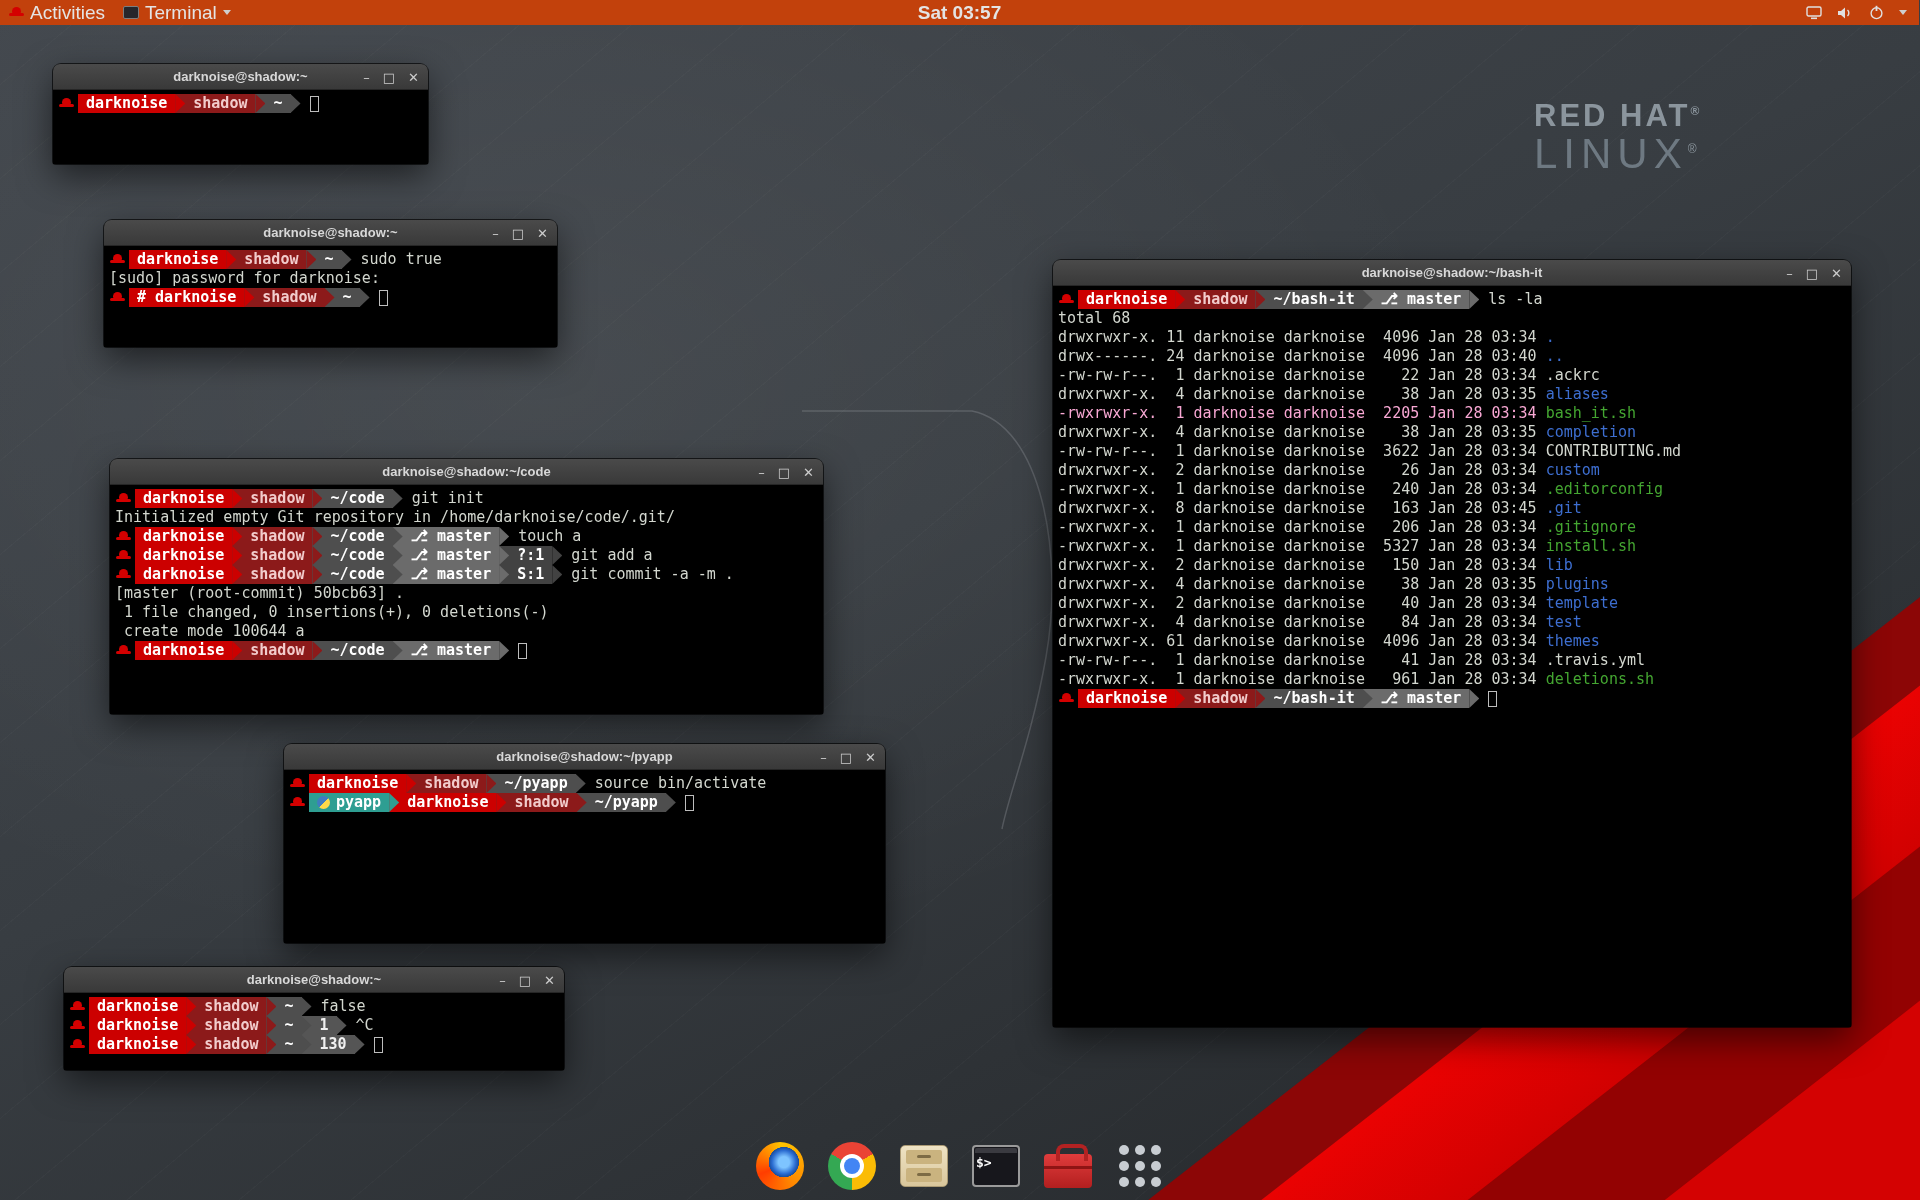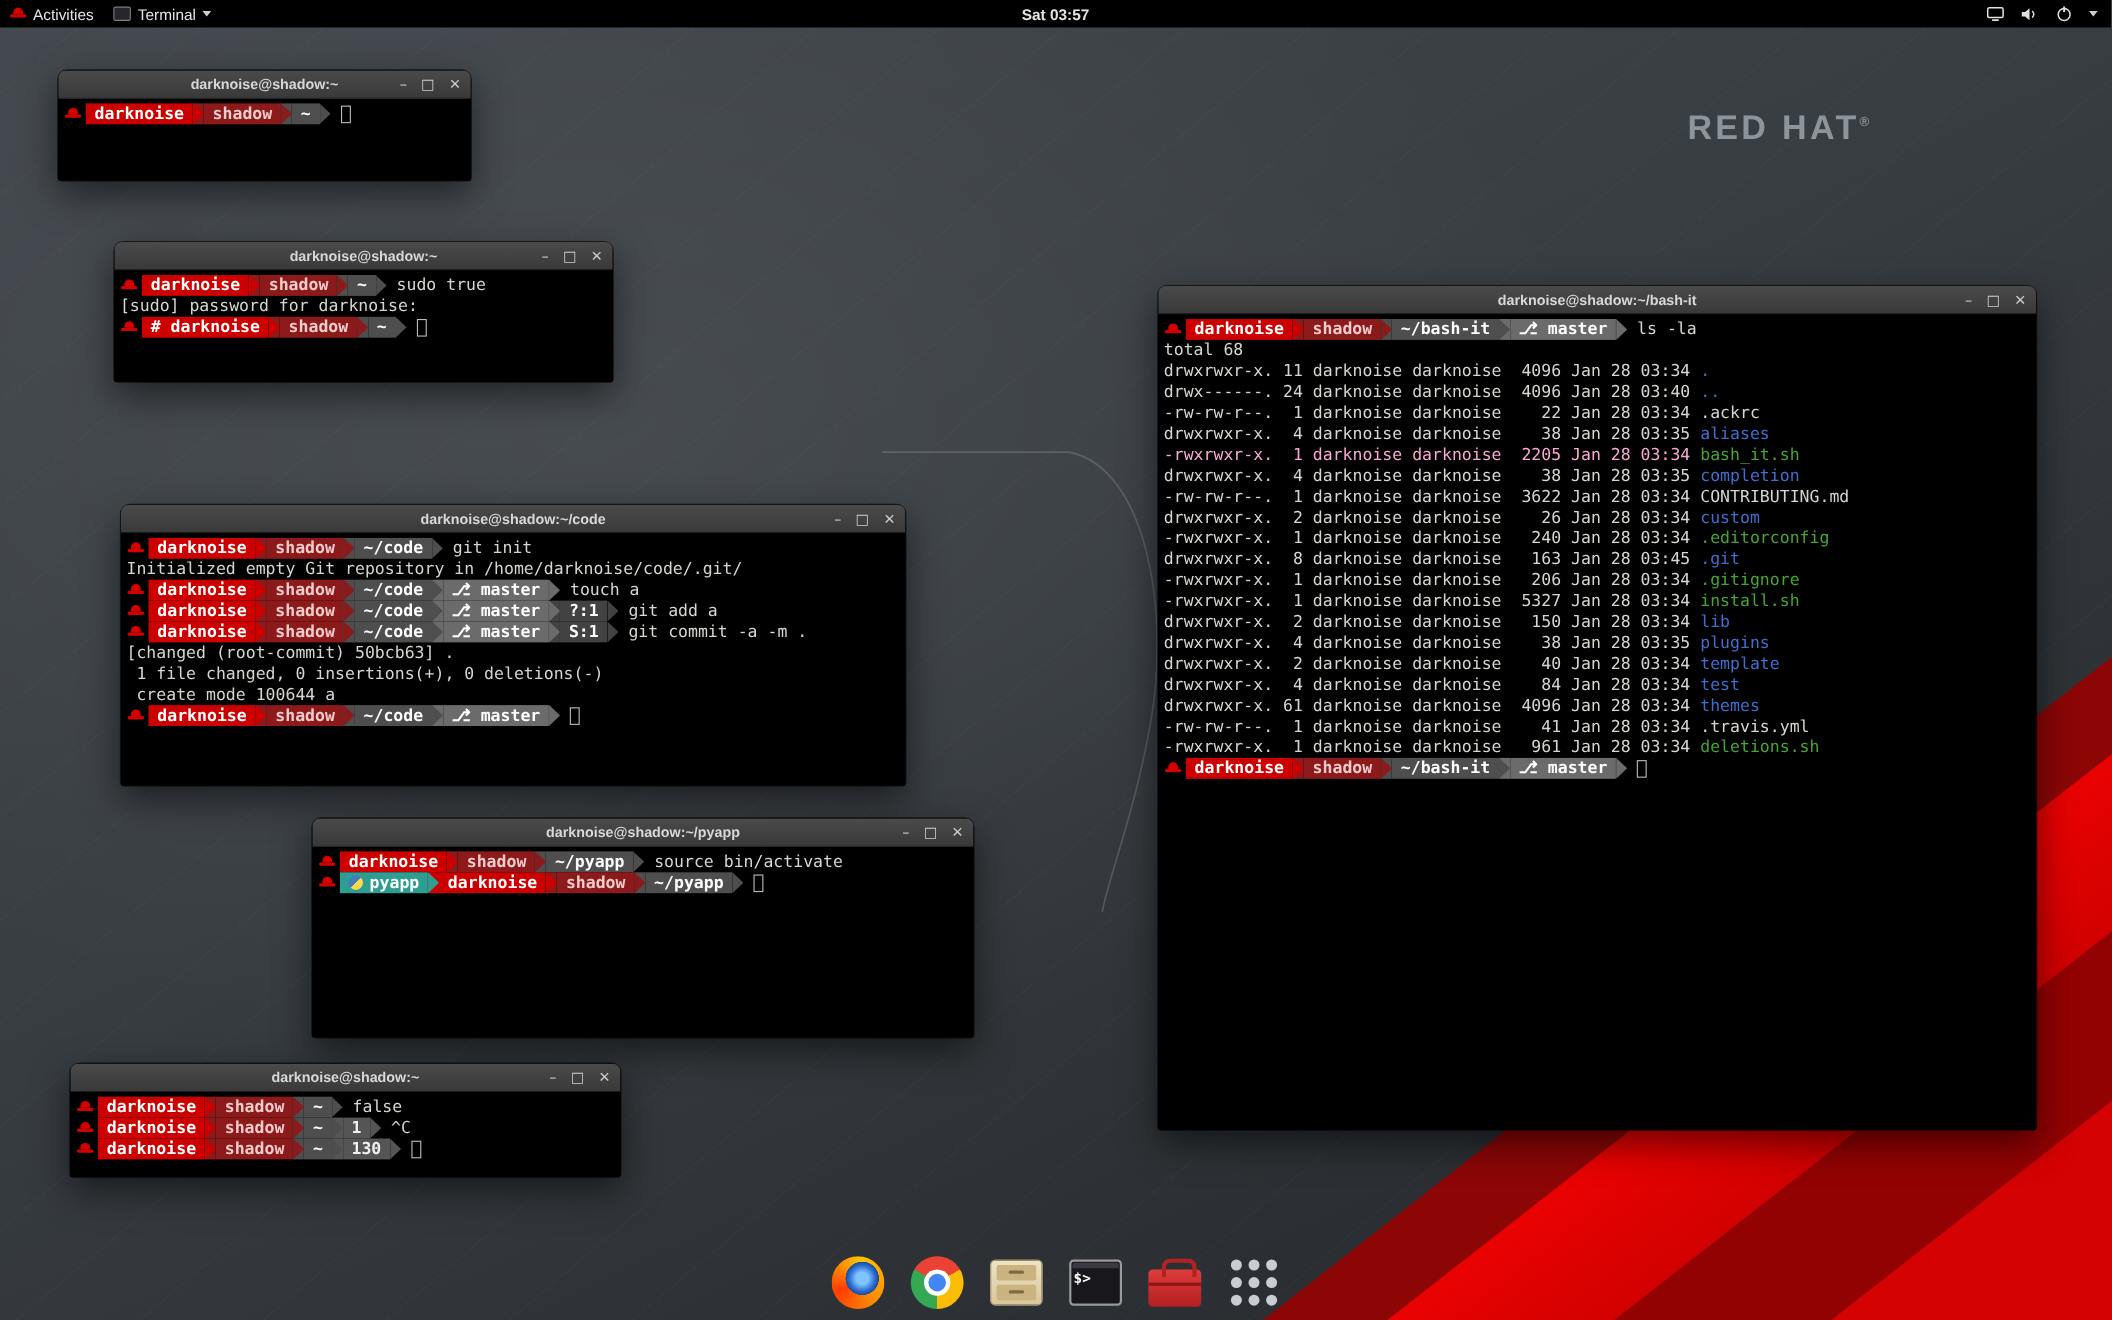--- a/index.html
+++ b/index.html
@@ -22,22 +22,22 @@
   .curves{position:absolute;left:800px;top:405px}
 
   
   .branding{position:absolute;left:1534px;top:100px;z-index:1;line-height:1.04}
   .brand-l1{font-weight:700;font-size:31px;letter-spacing:3px;color:#8b959d}
   .brand-l2,.brand-l3{font-weight:400;font-size:42px;letter-spacing:2px;color:#6e7982}
   .brand-l3{letter-spacing:6px}
   .brand-reg{font-size:12px;vertical-align:super;color:#8b959d}
 
   
-  .topbar{position:absolute;top:0;left:0;right:1px;height:25px;background:#000000;z-index:60;
-    display:flex;align-items:center;color:#e4e4e4;font-size:14px}
+  .topbar{position:absolute;top:0;left:0;right:1px;height:25px;background:#c2410c;z-index:60;
+    display:flex;align-items:center;color:#e4e4e4;font-size:19px}
   .tb-item{display:flex;align-items:center;gap:6px;height:100%;padding:0 9px}
   .tb-center{position:absolute;left:50%;transform:translateX(-50%);font-weight:700}
   .tb-right{margin-left:auto;display:flex;align-items:center;gap:15px;padding-right:12px;height:100%}
   .caret{width:0;height:0;border-left:4px solid transparent;border-right:4px solid transparent;border-top:5px solid #cfcfcf;display:inline-block}
   .mini-term{width:16px;height:13px;background:#26262b;border:1px solid #7d7d7d;border-radius:2px}
 
   
   .hat{width:15px;height:11px;position:relative;flex:0 0 auto}
   .hat::before{content:"";position:absolute;left:3px;top:0;width:9px;height:6px;background:#d40000;border-radius:5px 5px 1px 1px}
   .hat::after{content:"";position:absolute;left:0;top:6px;width:15px;height:3px;background:#d40000;border-radius:2px}
@@ -100,20 +100,21 @@
 </svg>
 <div class="corner-art">
   <div class="stripe sA"></div>
   <div class="stripe sB"></div>
   <div class="stripe sC"></div>
   <div class="stripe sD"></div>
 </div>
 
 <div class="branding">
   <div class="brand-l1"><span>RED HAT</span><span class="brand-reg">®</span></div>
+  <div class="brand-l3"><span>LINUX</span><span class="brand-reg">®</span></div>
 </div>
 
 <div class="windows-layer" id="windows-layer">
     <div class="term-window" style="left: 53px; top: 64px; width: 375px; height: 100px; z-index: 2;">
       <div class="titlebar">
         <span class="title">darknoise@shadow:~</span>
         <div class="controls">
           <span class="wbtn">–</span>
           <span class="wbtn">□</span>
           <span class="wbtn">✕</span>
@@ -146,21 +147,21 @@
           <span class="wbtn">□</span>
           <span class="wbtn">✕</span>
         </div>
       </div>
       <div class="term-body">
         <div class="tline"><span class="hat"></span><span class="seg" style="background: rgb(204, 0, 0); color: rgb(255, 255, 255);"><span>darknoise</span></span><span class="arrow" style="background: rgb(140, 26, 26);"><span class="tri" style="background: rgb(204, 0, 0);"></span></span><span class="seg" style="background: rgb(140, 26, 26); color: rgb(242, 204, 204);"><span>shadow</span></span><span class="arrow" style="background: rgb(78, 78, 78);"><span class="tri" style="background: rgb(140, 26, 26);"></span></span><span class="seg" style="background: rgb(78, 78, 78); color: rgb(255, 255, 255);"><span>~/code</span></span><span class="arrow" style="background: transparent;"><span class="tri" style="background: rgb(78, 78, 78);"></span></span><span class="cmd">git init</span></div>
         <div class="tline"><span style="color: rgb(211, 215, 207);">Initialized empty Git repository in /home/darknoise/code/.git/</span></div>
         <div class="tline"><span class="hat"></span><span class="seg" style="background: rgb(204, 0, 0); color: rgb(255, 255, 255);"><span>darknoise</span></span><span class="arrow" style="background: rgb(140, 26, 26);"><span class="tri" style="background: rgb(204, 0, 0);"></span></span><span class="seg" style="background: rgb(140, 26, 26); color: rgb(242, 204, 204);"><span>shadow</span></span><span class="arrow" style="background: rgb(78, 78, 78);"><span class="tri" style="background: rgb(140, 26, 26);"></span></span><span class="seg" style="background: rgb(78, 78, 78); color: rgb(255, 255, 255);"><span>~/code</span></span><span class="arrow" style="background: rgb(107, 107, 107);"><span class="tri" style="background: rgb(78, 78, 78);"></span></span><span class="seg" style="background: rgb(107, 107, 107); color: rgb(255, 255, 255);"><span>⎇ master</span></span><span class="arrow" style="background: transparent;"><span class="tri" style="background: rgb(107, 107, 107);"></span></span><span class="cmd">touch a</span></div>
         <div class="tline"><span class="hat"></span><span class="seg" style="background: rgb(204, 0, 0); color: rgb(255, 255, 255);"><span>darknoise</span></span><span class="arrow" style="background: rgb(140, 26, 26);"><span class="tri" style="background: rgb(204, 0, 0);"></span></span><span class="seg" style="background: rgb(140, 26, 26); color: rgb(242, 204, 204);"><span>shadow</span></span><span class="arrow" style="background: rgb(78, 78, 78);"><span class="tri" style="background: rgb(140, 26, 26);"></span></span><span class="seg" style="background: rgb(78, 78, 78); color: rgb(255, 255, 255);"><span>~/code</span></span><span class="arrow" style="background: rgb(107, 107, 107);"><span class="tri" style="background: rgb(78, 78, 78);"></span></span><span class="seg" style="background: rgb(107, 107, 107); color: rgb(255, 255, 255);"><span>⎇ master</span></span><span class="arrow" style="background: rgb(66, 66, 66);"><span class="tri" style="background: rgb(107, 107, 107);"></span></span><span class="seg" style="background: rgb(66, 66, 66); color: rgb(255, 255, 255);"><span>?:1</span></span><span class="arrow" style="background: transparent;"><span class="tri" style="background: rgb(66, 66, 66);"></span></span><span class="cmd">git add a</span></div>
         <div class="tline"><span class="hat"></span><span class="seg" style="background: rgb(204, 0, 0); color: rgb(255, 255, 255);"><span>darknoise</span></span><span class="arrow" style="background: rgb(140, 26, 26);"><span class="tri" style="background: rgb(204, 0, 0);"></span></span><span class="seg" style="background: rgb(140, 26, 26); color: rgb(242, 204, 204);"><span>shadow</span></span><span class="arrow" style="background: rgb(78, 78, 78);"><span class="tri" style="background: rgb(140, 26, 26);"></span></span><span class="seg" style="background: rgb(78, 78, 78); color: rgb(255, 255, 255);"><span>~/code</span></span><span class="arrow" style="background: rgb(107, 107, 107);"><span class="tri" style="background: rgb(78, 78, 78);"></span></span><span class="seg" style="background: rgb(107, 107, 107); color: rgb(255, 255, 255);"><span>⎇ master</span></span><span class="arrow" style="background: rgb(66, 66, 66);"><span class="tri" style="background: rgb(107, 107, 107);"></span></span><span class="seg" style="background: rgb(66, 66, 66); color: rgb(255, 255, 255);"><span>S:1</span></span><span class="arrow" style="background: transparent;"><span class="tri" style="background: rgb(66, 66, 66);"></span></span><span class="cmd">git commit -a -m .</span></div>
-        <div class="tline"><span style="color: rgb(211, 215, 207);">[changed (root-commit) 50bcb63] .</span></div>
+        <div class="tline"><span style="color: rgb(211, 215, 207);">[master (root-commit) 50bcb63] .</span></div>
         <div class="tline"><span style="color: rgb(211, 215, 207);"> 1 file changed, 0 insertions(+), 0 deletions(-)</span></div>
         <div class="tline"><span style="color: rgb(211, 215, 207);"> create mode 100644 a</span></div>
         <div class="tline"><span class="hat"></span><span class="seg" style="background: rgb(204, 0, 0); color: rgb(255, 255, 255);"><span>darknoise</span></span><span class="arrow" style="background: rgb(140, 26, 26);"><span class="tri" style="background: rgb(204, 0, 0);"></span></span><span class="seg" style="background: rgb(140, 26, 26); color: rgb(242, 204, 204);"><span>shadow</span></span><span class="arrow" style="background: rgb(78, 78, 78);"><span class="tri" style="background: rgb(140, 26, 26);"></span></span><span class="seg" style="background: rgb(78, 78, 78); color: rgb(255, 255, 255);"><span>~/code</span></span><span class="arrow" style="background: rgb(107, 107, 107);"><span class="tri" style="background: rgb(78, 78, 78);"></span></span><span class="seg" style="background: rgb(107, 107, 107); color: rgb(255, 255, 255);"><span>⎇ master</span></span><span class="arrow" style="background: transparent;"><span class="tri" style="background: rgb(107, 107, 107);"></span></span><span class="cursor"></span></div>
       </div>
     </div>
     <div class="term-window" style="left: 284px; top: 744px; width: 601px; height: 199px; z-index: 2;">
       <div class="titlebar">
         <span class="title">darknoise@shadow:~/pyapp</span>
         <div class="controls">
           <span class="wbtn">–</span>

